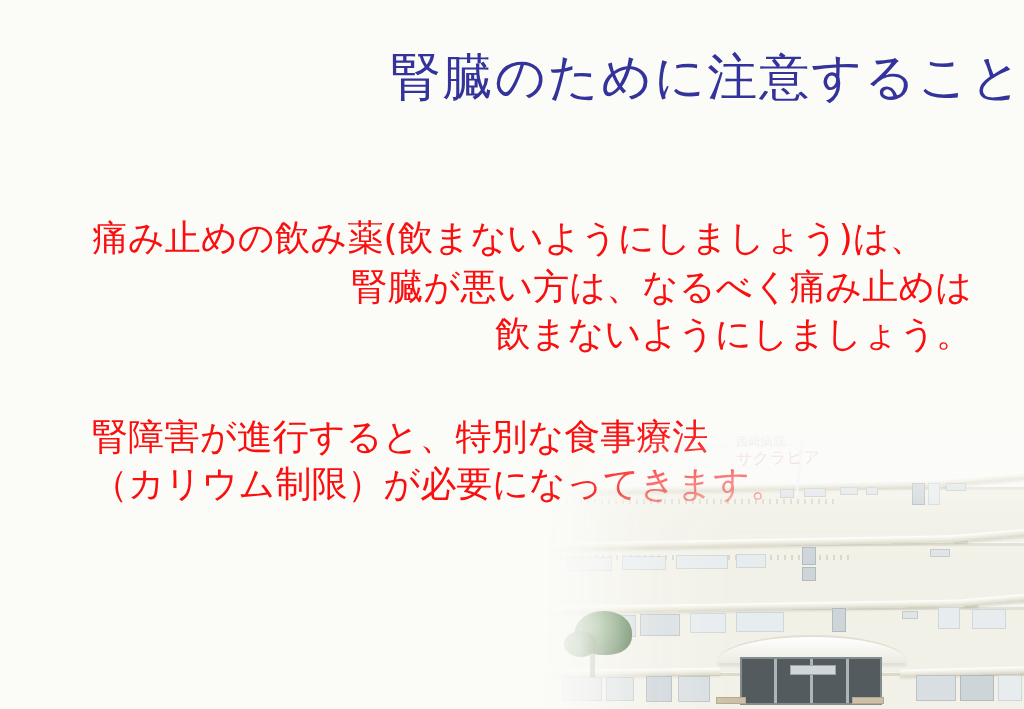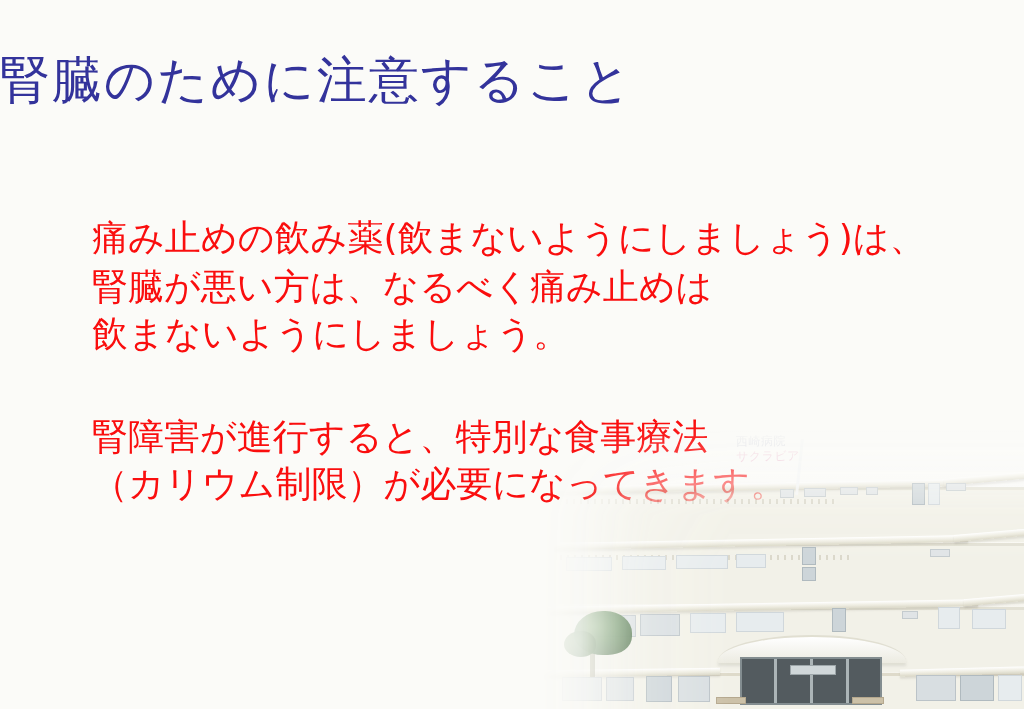--- a/index.html
+++ b/index.html
@@ -161,63 +161,63 @@
     letter-spacing: .5px;
     transform: rotate(-1deg);
   }
   #sign-line1 {
     font-size: 12px;
     color: #a8adc4;
     font-family: "DejaVu Sans", sans-serif;
     white-space: nowrap;
   }
   #sign-line2 {
-    font-size: 12px;
+    font-size: 16px;
     color: #e8a6c4;
-    font-family: Liberation Serif, serif;
+    font-family: Liberation Mono, monospace;
     white-space: nowrap;
     margin-top: 1px;
   }
   #sign-pole {
     position: absolute;
     left: 258px; top: 14px;
     width: 3px; height: 56px;
     background: linear-gradient(to bottom, #e9eef2, #f6f7f8);
     transform: rotate(6deg);
     opacity: .85;
   }
 
   
   #title {
     position: absolute;
     left: 0; right: 0;
     top: 52px;
-    text-align: left;
+    text-align: right;
     font-size: 50px;
     line-height: 1.15;
     color: #33339b;
-    font-family: Liberation Serif, serif;
+    font-family: Liberation Mono, monospace;
     letter-spacing: 2px;
     white-space: nowrap;
   }
 
   #body-text {
     position: absolute;
     left: 92px;
     top: 214px;
     width: 880px;
     color: #fa0e0e;
     font-size: 36px;
     line-height: 47px;
     font-family: "DejaVu Sans", "Liberation Sans", sans-serif;
     letter-spacing: 0px;
   }
   .para { margin: 0; }
   .para .line { white-space: nowrap; display: block; }
-  #para-2 { margin-top: 2px; }
+  #para-2 { margin-top: 2px; text-align: right; }
   #para-3 { margin-top: 56px; }
 </style>
 </head>
 <body>
 
 <div id="slide">
 
   <div id="title">腎臓のために注意すること</div>
 
   <div id="body-text">

